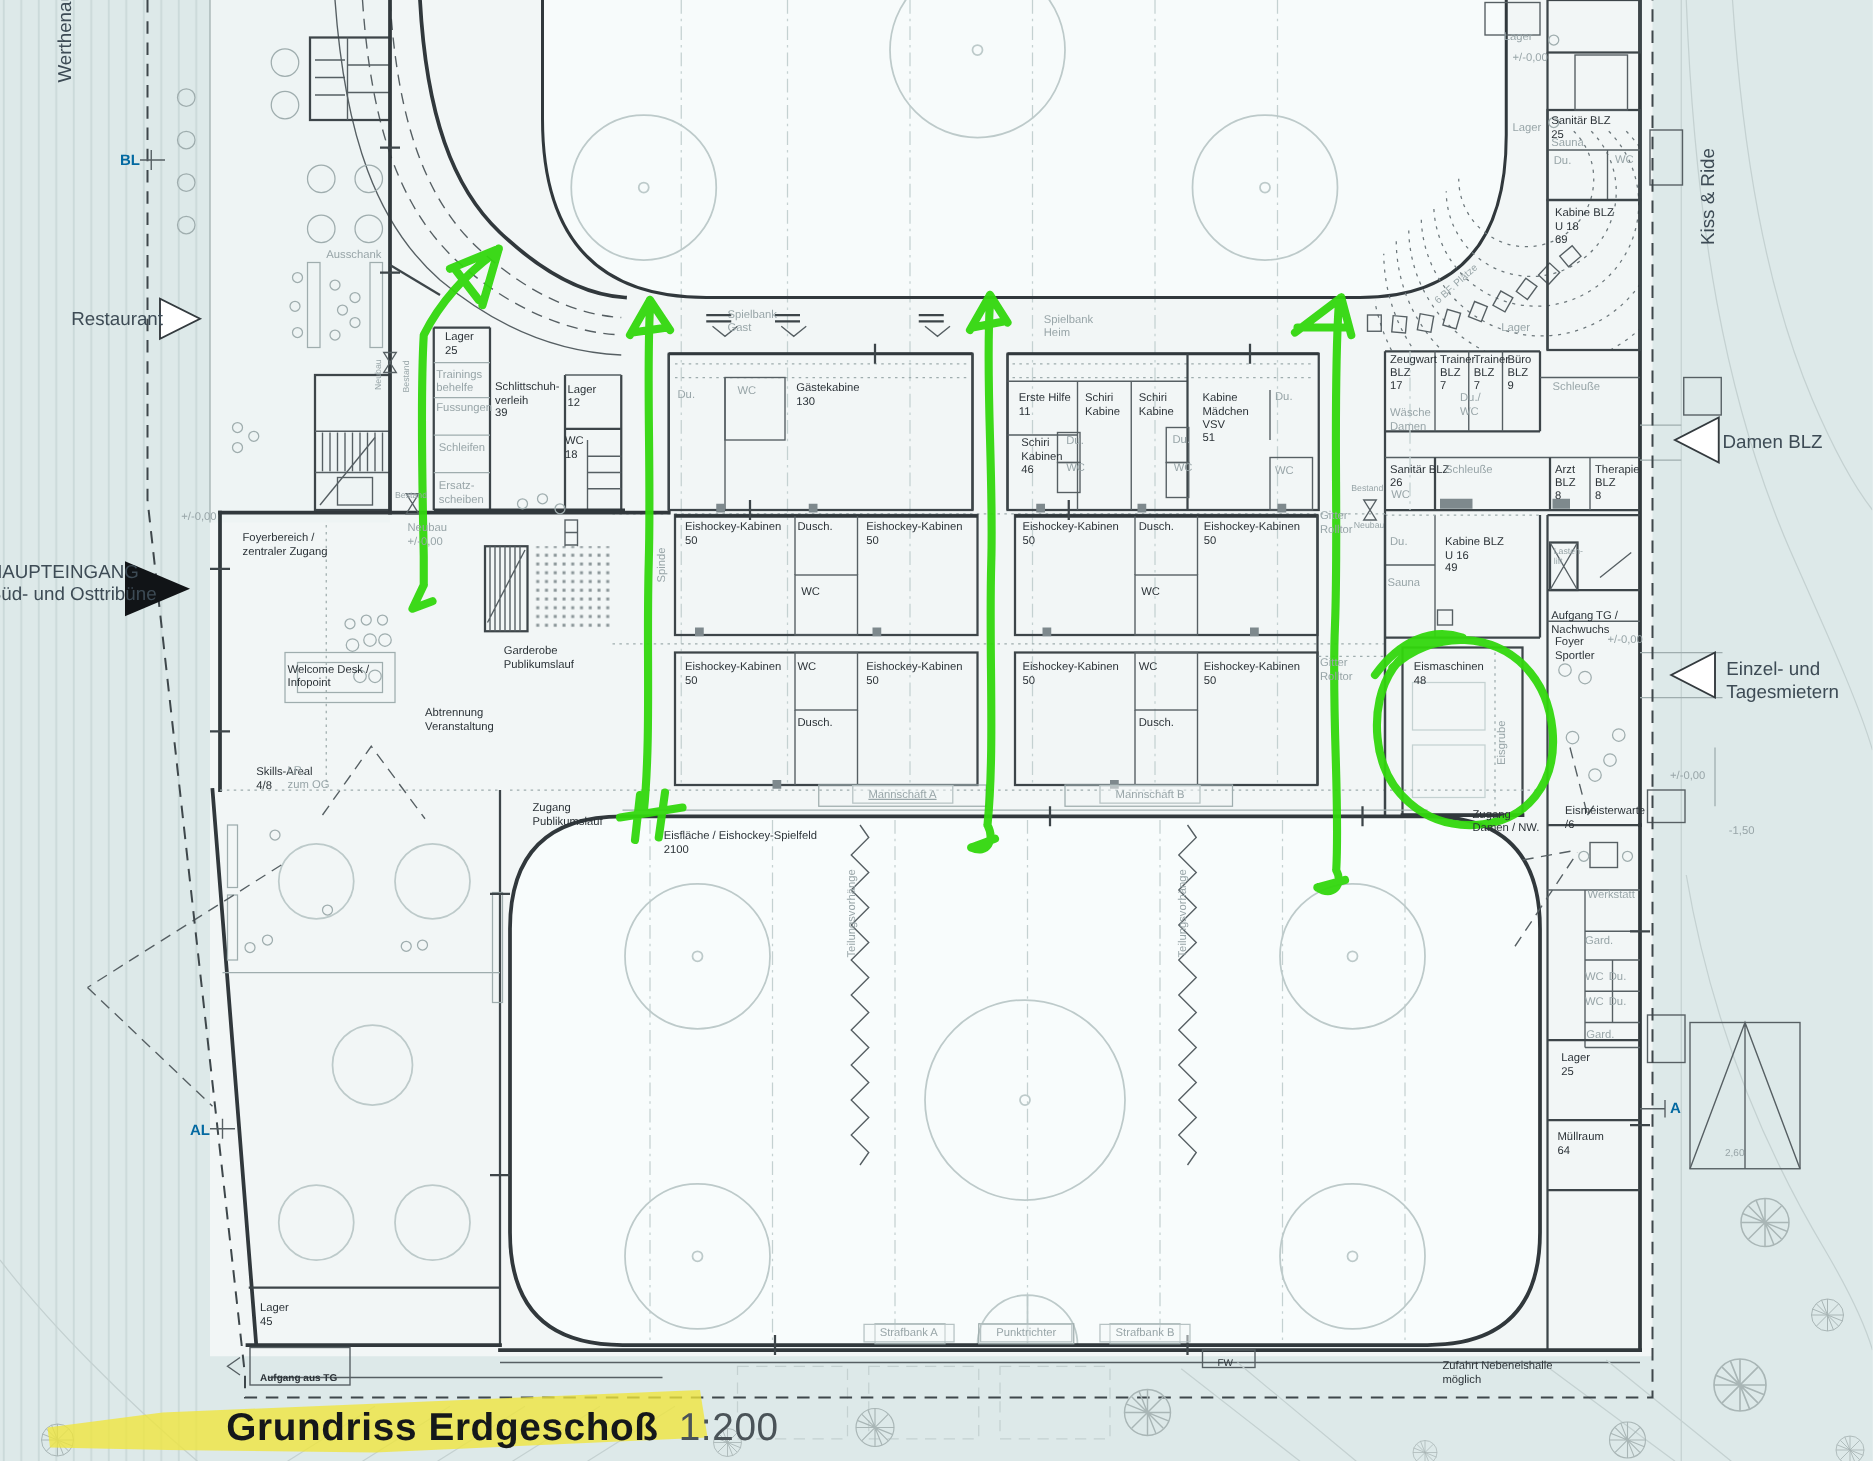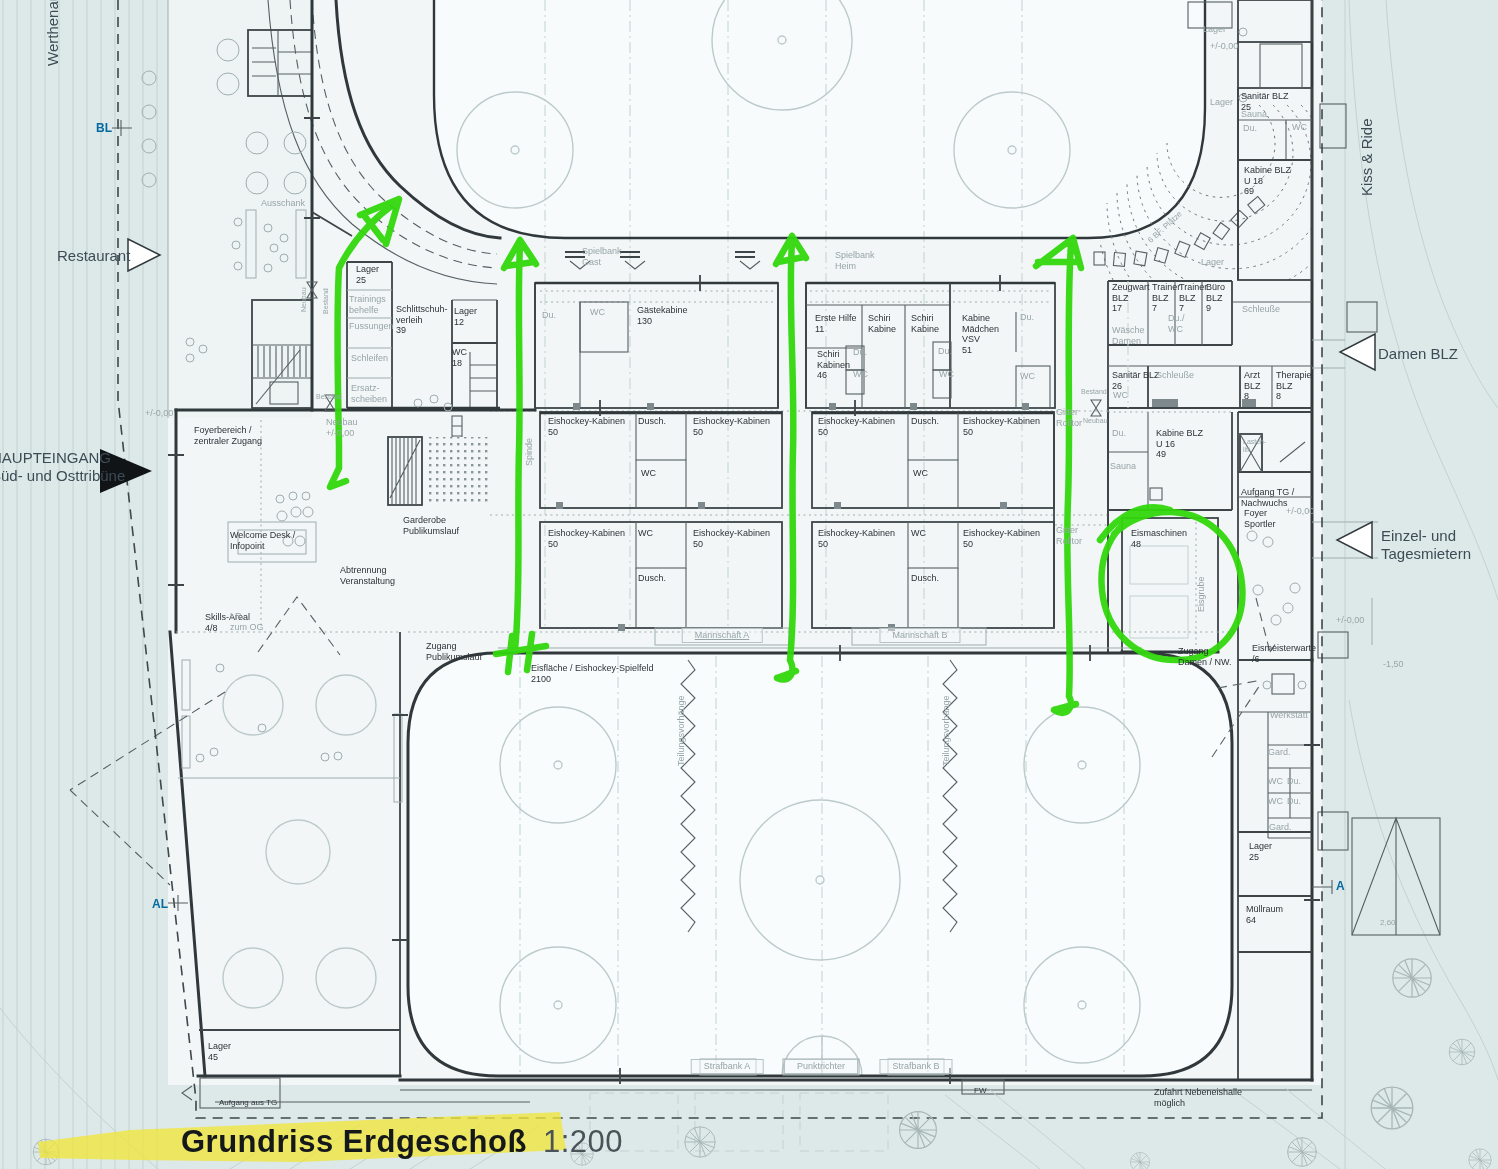--- a/index.html
+++ b/index.html
@@ -559,21 +559,21 @@
       <div class="lbl" style="left: 1252px; top: 643px;">Eismeisterwarte
 /6</div>
       <div class="lbl" style="left: 1249px; top: 841px;">Lager
 25</div>
       <div class="lbl" style="left: 1246px; top: 904px;">Müllraum
 64</div>
       <div class="lbl" style="left: 205px; top: 612px;">Skills-Areal
 4/8</div>
       <div class="lbl" style="left: 208px; top: 1041px;">Lager
 45</div>
-      <div class="lbl" style="left: 219px; top: 1098px; font-size: 8px;">Aufgang aus TG</div>
+      <div class="lbl" style="left: 208px; top: 1098px; font-size: 8px; font-weight: bold;">Aufgang aus TG</div>
       <div class="lbl" style="left: 1198px; top: 1087px; transform: translateX(-50%);">Zufahrt Nebeneishalle
 möglich</div>
       <div class="lbl" style="left: 974px; top: 1086px; font-size: 8px;">FW</div>
       <div class="lbl c-g" style="left: 261px; top: 198px;">Ausschank</div>
       <div class="lbl c-g" style="left: 582px; top: 246px;">Spielbank
 Gast</div>
       <div class="lbl c-g" style="left: 835px; top: 250px;">Spielbank
 Heim</div>
       <div class="lbl c-g" style="left: 349px; top: 294px;">Trainings
 behelfe</div>

